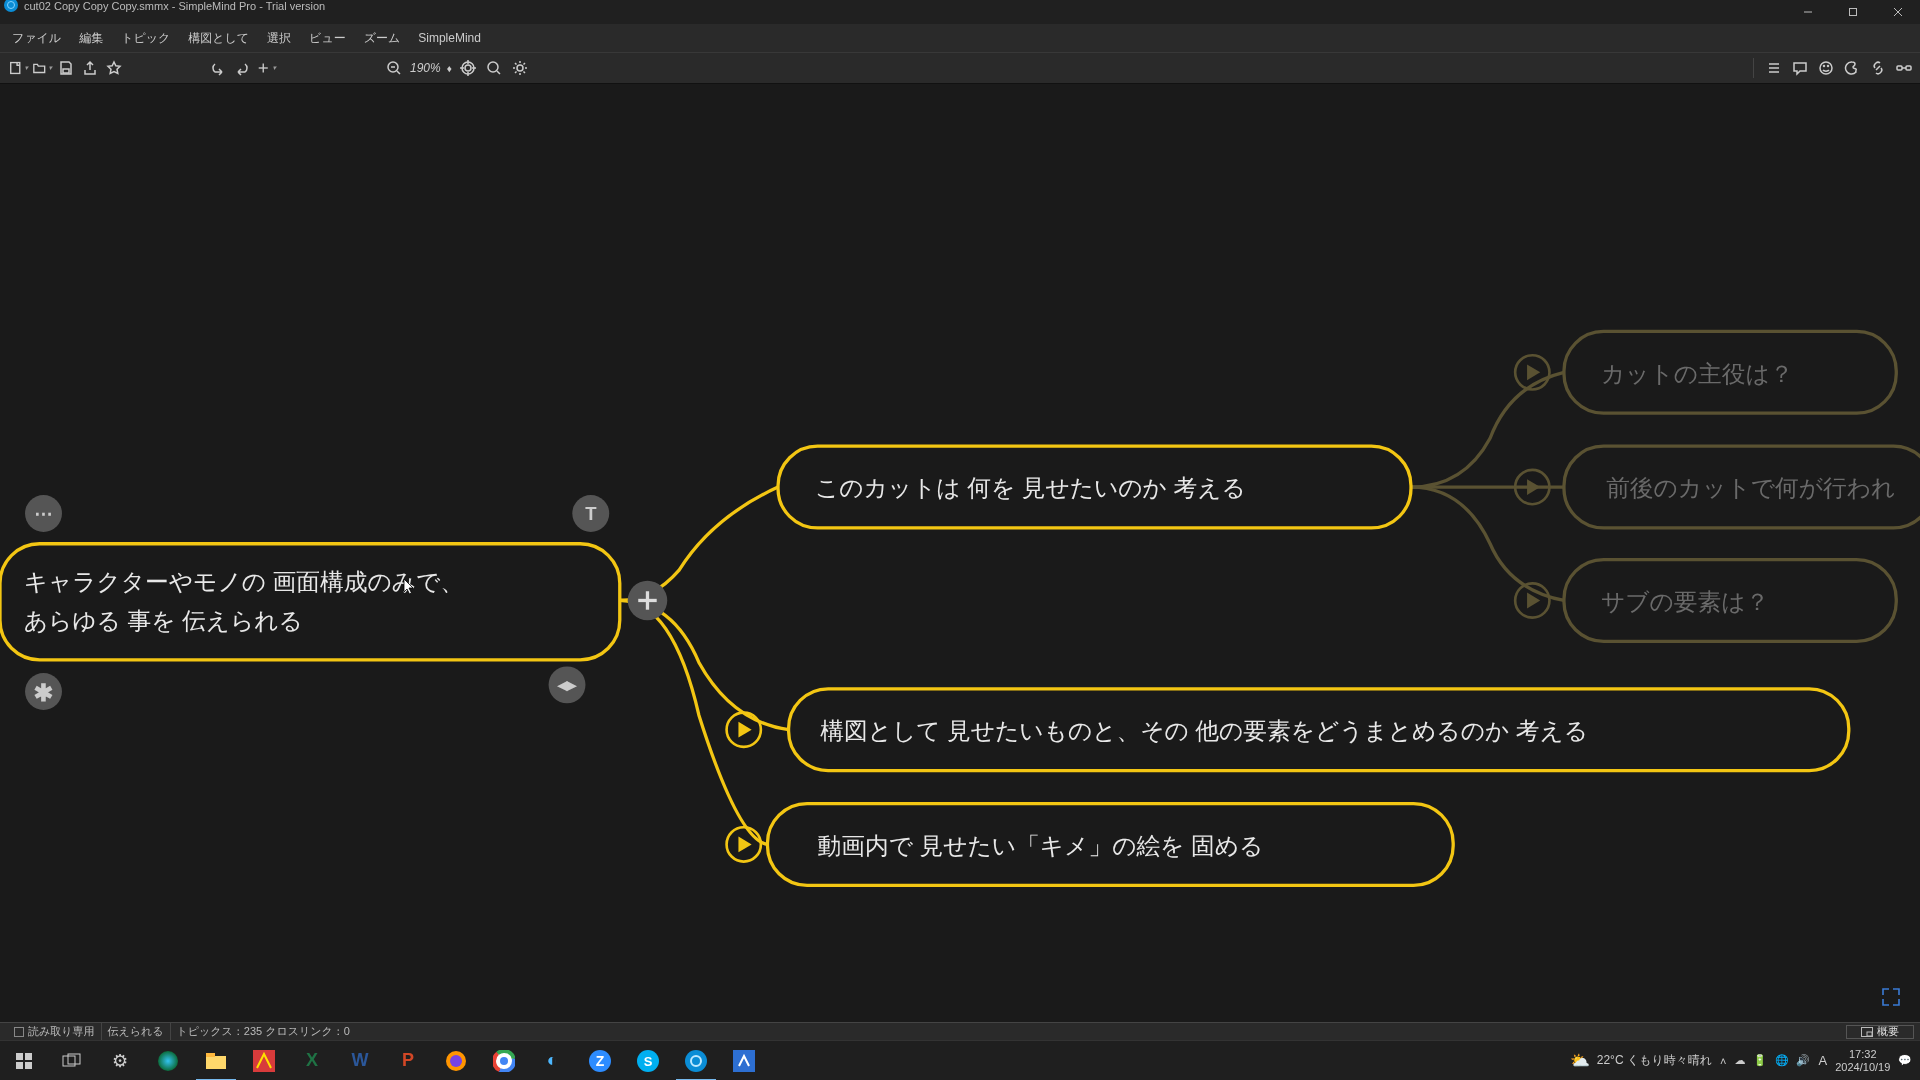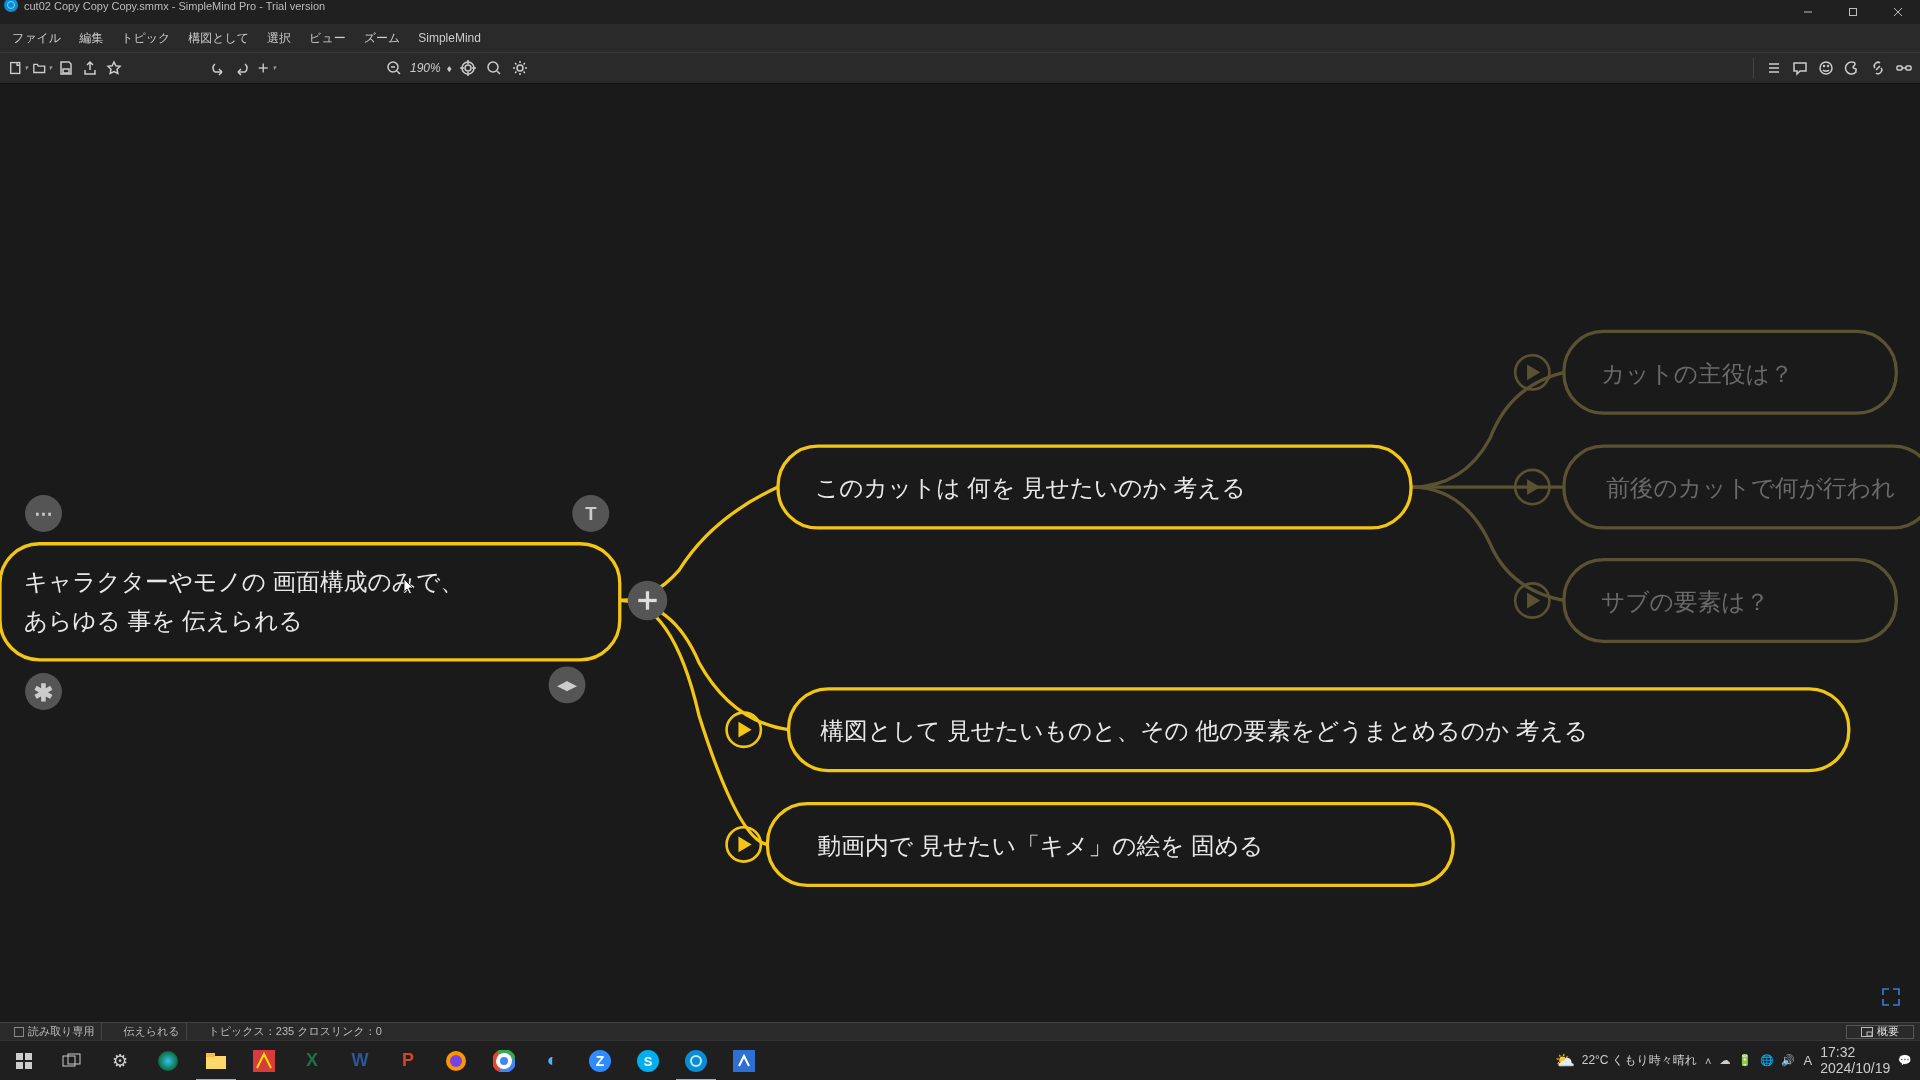--- a/index.html
+++ b/index.html
@@ -36,33 +36,33 @@
 .node-text { fill: #e8e8e8; font-size: 18px; font-family: Meiryo, sans-serif; }
 .node-text-faded { fill: #6a6a6a; font-size: 18px; font-family: Meiryo, sans-serif; }
 .connector { fill: none; stroke: #f3c613; stroke-width: 2.5; }
 .connector-faded { fill: none; stroke: #5a5232; stroke-width: 2.5; }
 .handle { fill: #555; }
 .handle-text { fill: #ccc; font-size: 14px; font-weight: bold; text-anchor: middle; dominant-baseline: central; }
 .play { fill: none; stroke: #f3c613; stroke-width: 2; }
 .play-faded { fill: none; stroke: #5a5232; stroke-width: 2; }
 
 
-.statusbar { position: absolute; bottom: 40px; left: 0; right: 0; height: 18px; background: #2a2a2a; border-top: 1px solid #444; display: flex; align-items: center; color: #bbb; font-size: 11px; padding: 0 8px; gap: 16px; }
+.statusbar { position: absolute; bottom: 40px; left: 0; right: 0; height: 18px; background: #2a2a2a; border-top: 1px solid #444; display: flex; align-items: center; color: #bbb; font-size: 11px; padding: 0 8px; gap: 0; }
 .statusbar .cell { display: flex; align-items: center; gap: 4px; padding: 0 6px; border-right: 1px solid #444; height: 100%; }
 .chk { width: 10px; height: 10px; border: 1px solid #888; display: inline-block; }
 .statusbar .right-btn { position: absolute; right: 6px; display: flex; align-items: center; gap: 4px; border: 1px solid #555; padding: 0 14px; height: 14px; color: #ddd; }
 
 
 .taskbar { position: absolute; bottom: 0; left: 0; right: 0; height: 40px; background: #1f1f1f; border-top: 1px solid #333; display: flex; align-items: center; gap: 0; }
 .task-item { width: 48px; height: 40px; display: flex; align-items: center; justify-content: center; color: #ccc; position: relative; }
 .task-item.active::after { content: ""; position: absolute; bottom: 0; left: 4px; right: 4px; height: 2px; background: #76b9ed; }
 .task-item .tk-icon { width: 24px; height: 24px; font-size: 18px; display: flex; align-items: center; justify-content: center; }
 .taskbar .tray { margin-left: auto; display: flex; align-items: center; gap: 8px; padding-right: 8px; color: #ccc; font-size: 11px; }
 .weather { display: flex; align-items: center; gap: 6px; font-size: 12px; }
-.clock { display: flex; flex-direction: column; align-items: flex-start; font-size: 14px; line-height: 1.1; }
+.clock { display: flex; flex-direction: column; align-items: center; font-size: 11px; line-height: 1.1; }
 
 .cursor { position: absolute; width: 12px; height: 18px; pointer-events: none; }
 .cursor svg { width: 100%; height: 100%; }
 
 .expand-icon { position: absolute; right: 18px; bottom: 14px; width: 22px; height: 22px; }
 .expand-icon svg { stroke: #3a7bd5; stroke-width: 1.6; fill: none; }
 </style>
 </head>
 <body>
 

